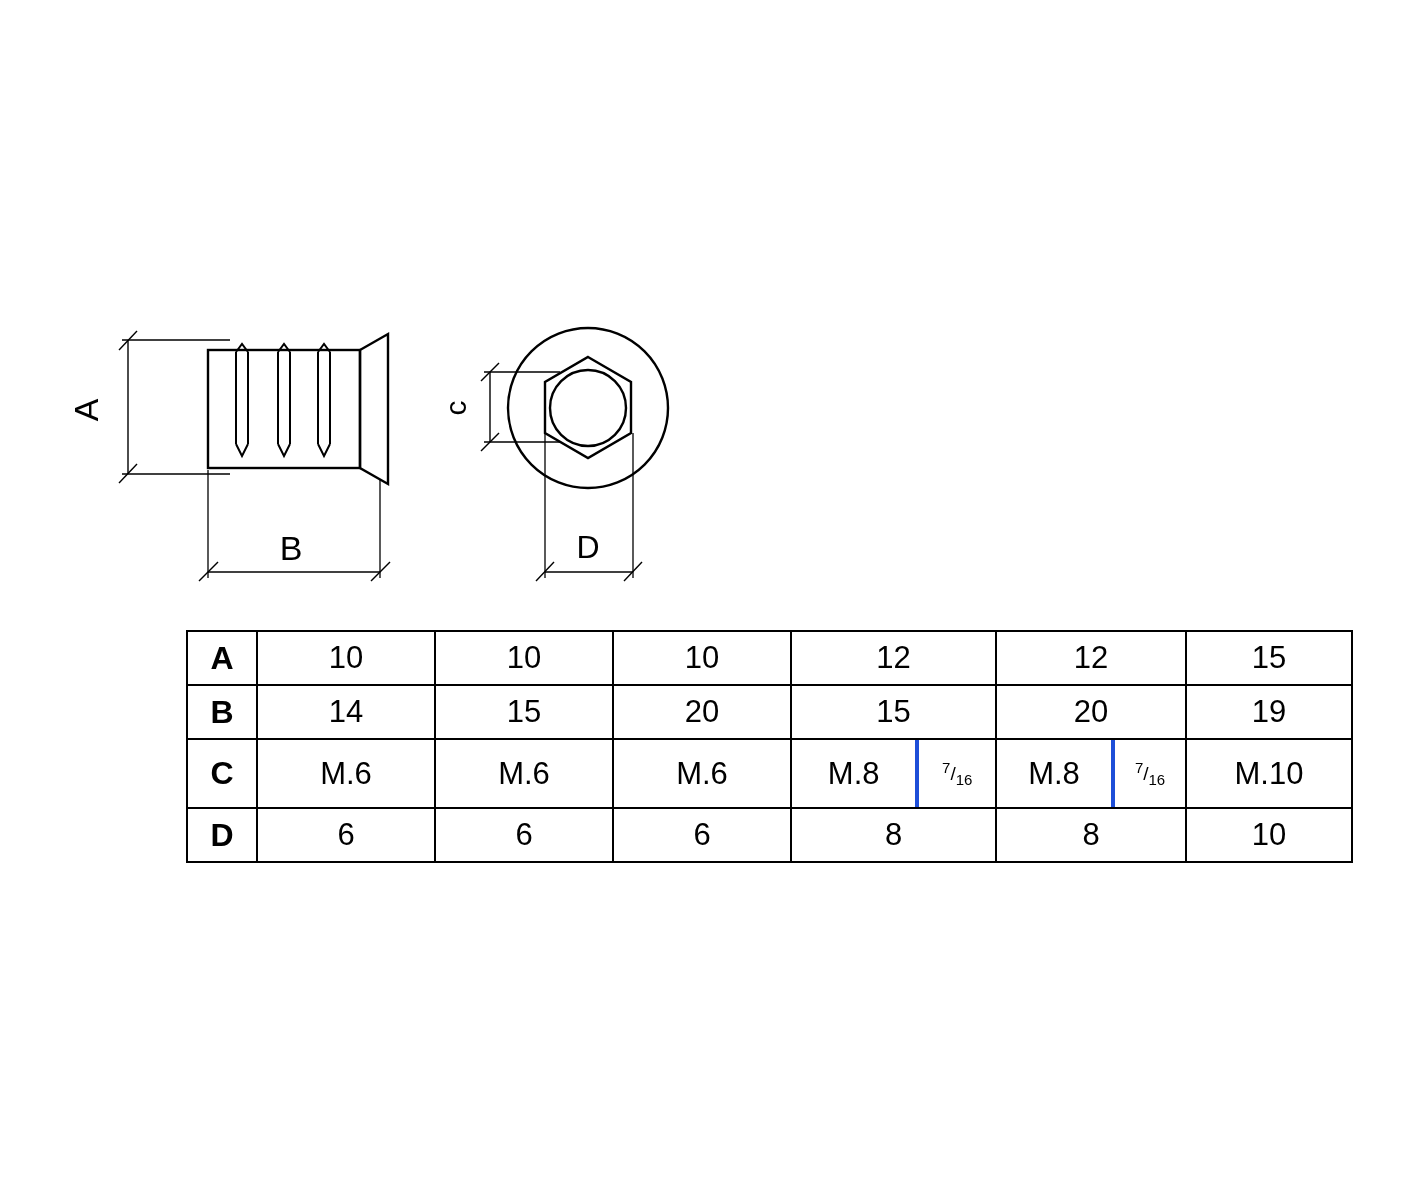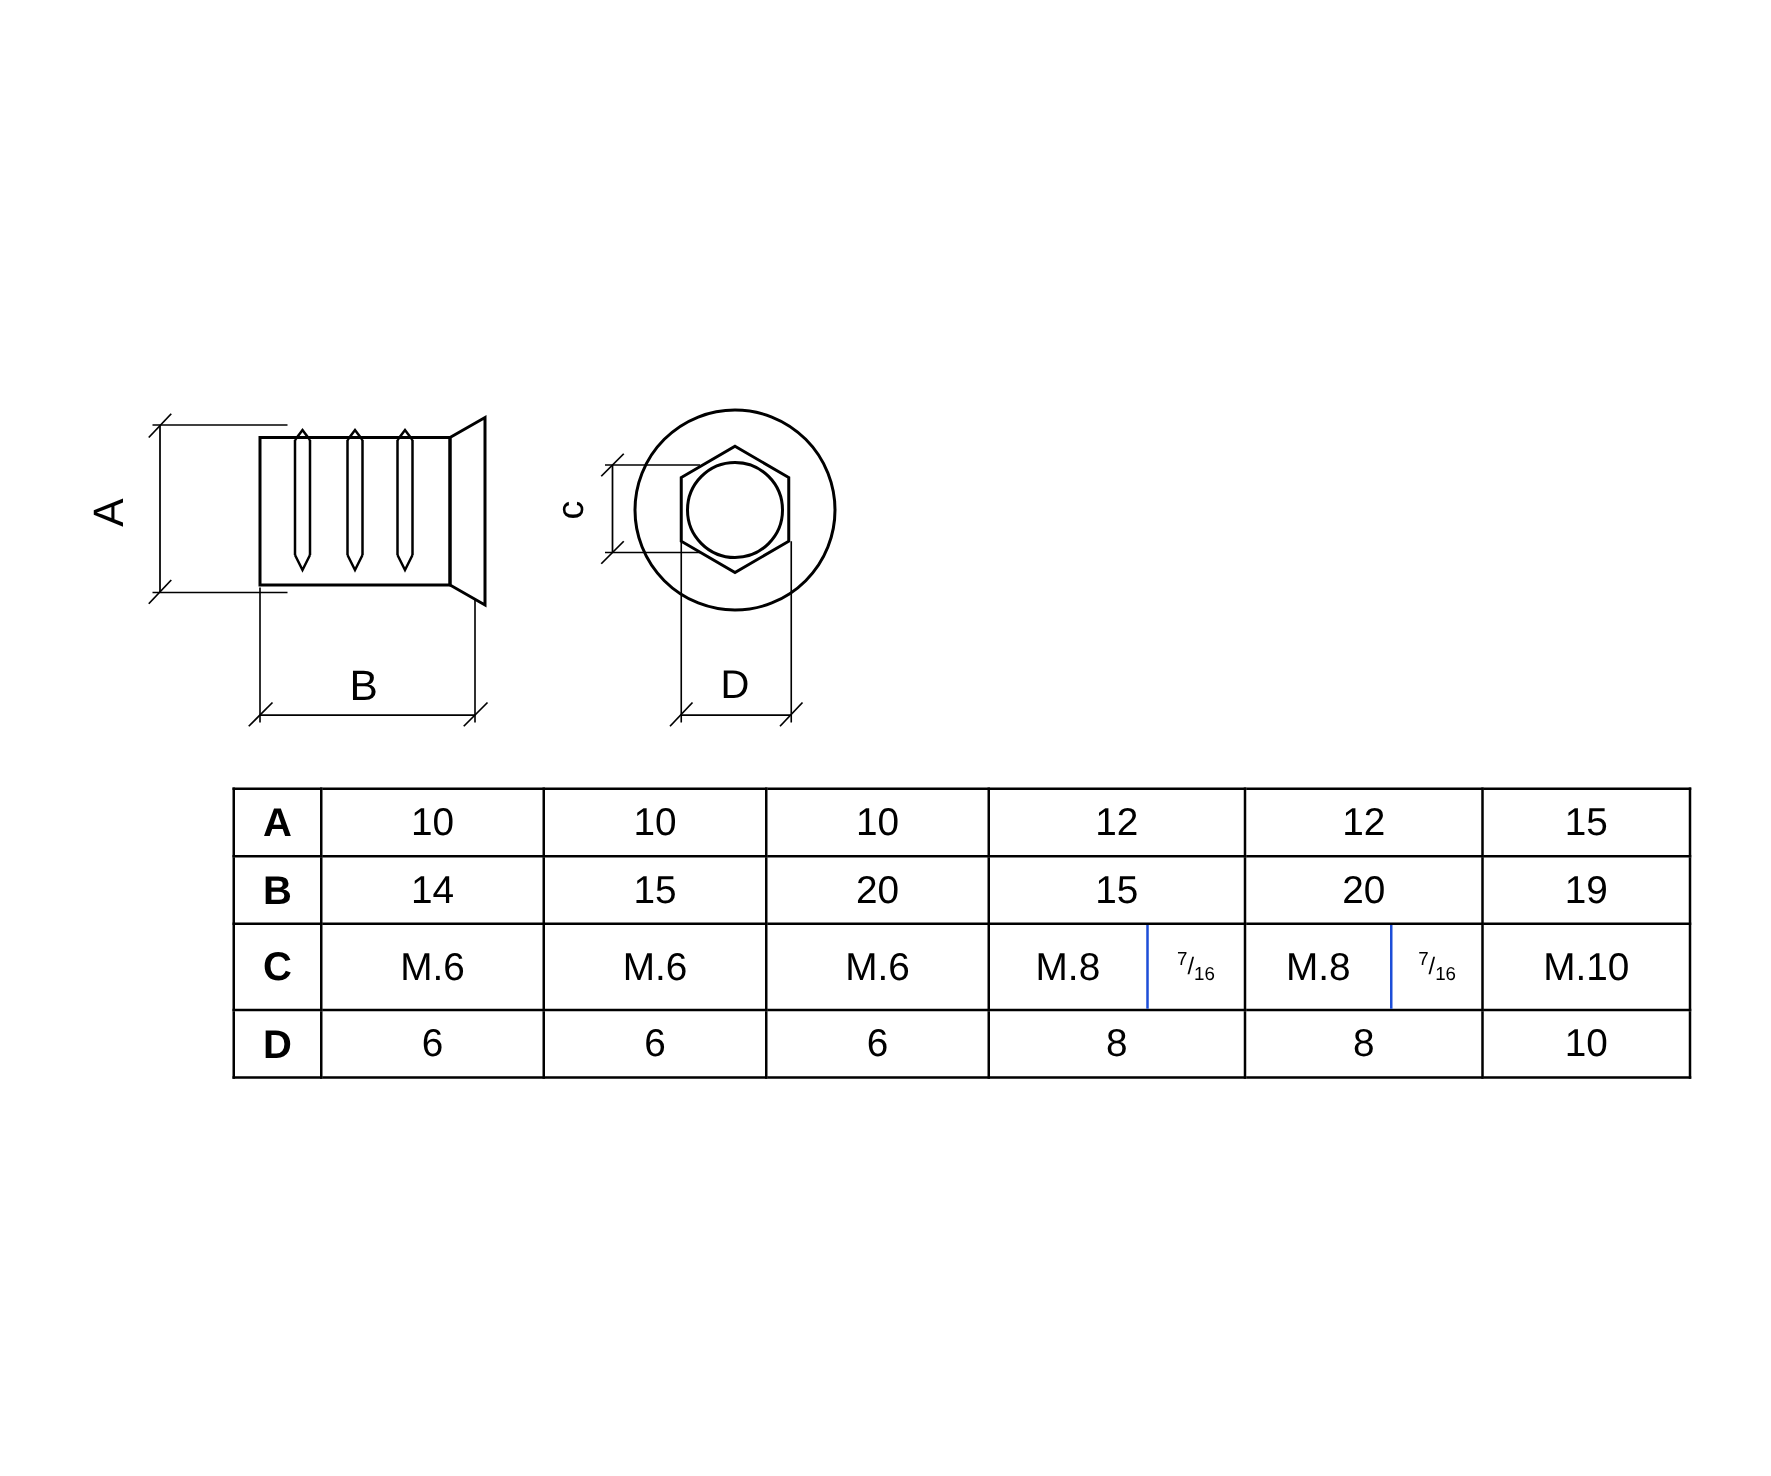--- a/index.html
+++ b/index.html
@@ -63,21 +63,21 @@
     display: flex;
     align-items: center;
     justify-content: center;
   }
   .subcell .left {
     flex: 1 1 62%;
     font-size: 31px;
   }
   .subcell .right {
     flex: 1 1 38%;
-    border-left: 2px solid #1d4ed8;
+    border-left: 4px solid #1d4ed8;
     font-size: 20px;
   }
   .frac {
     display: inline-block;
     line-height: 1;
     font-size: 19px;
   }
   .frac sup {
     font-size: 15px;
     vertical-align: super;

